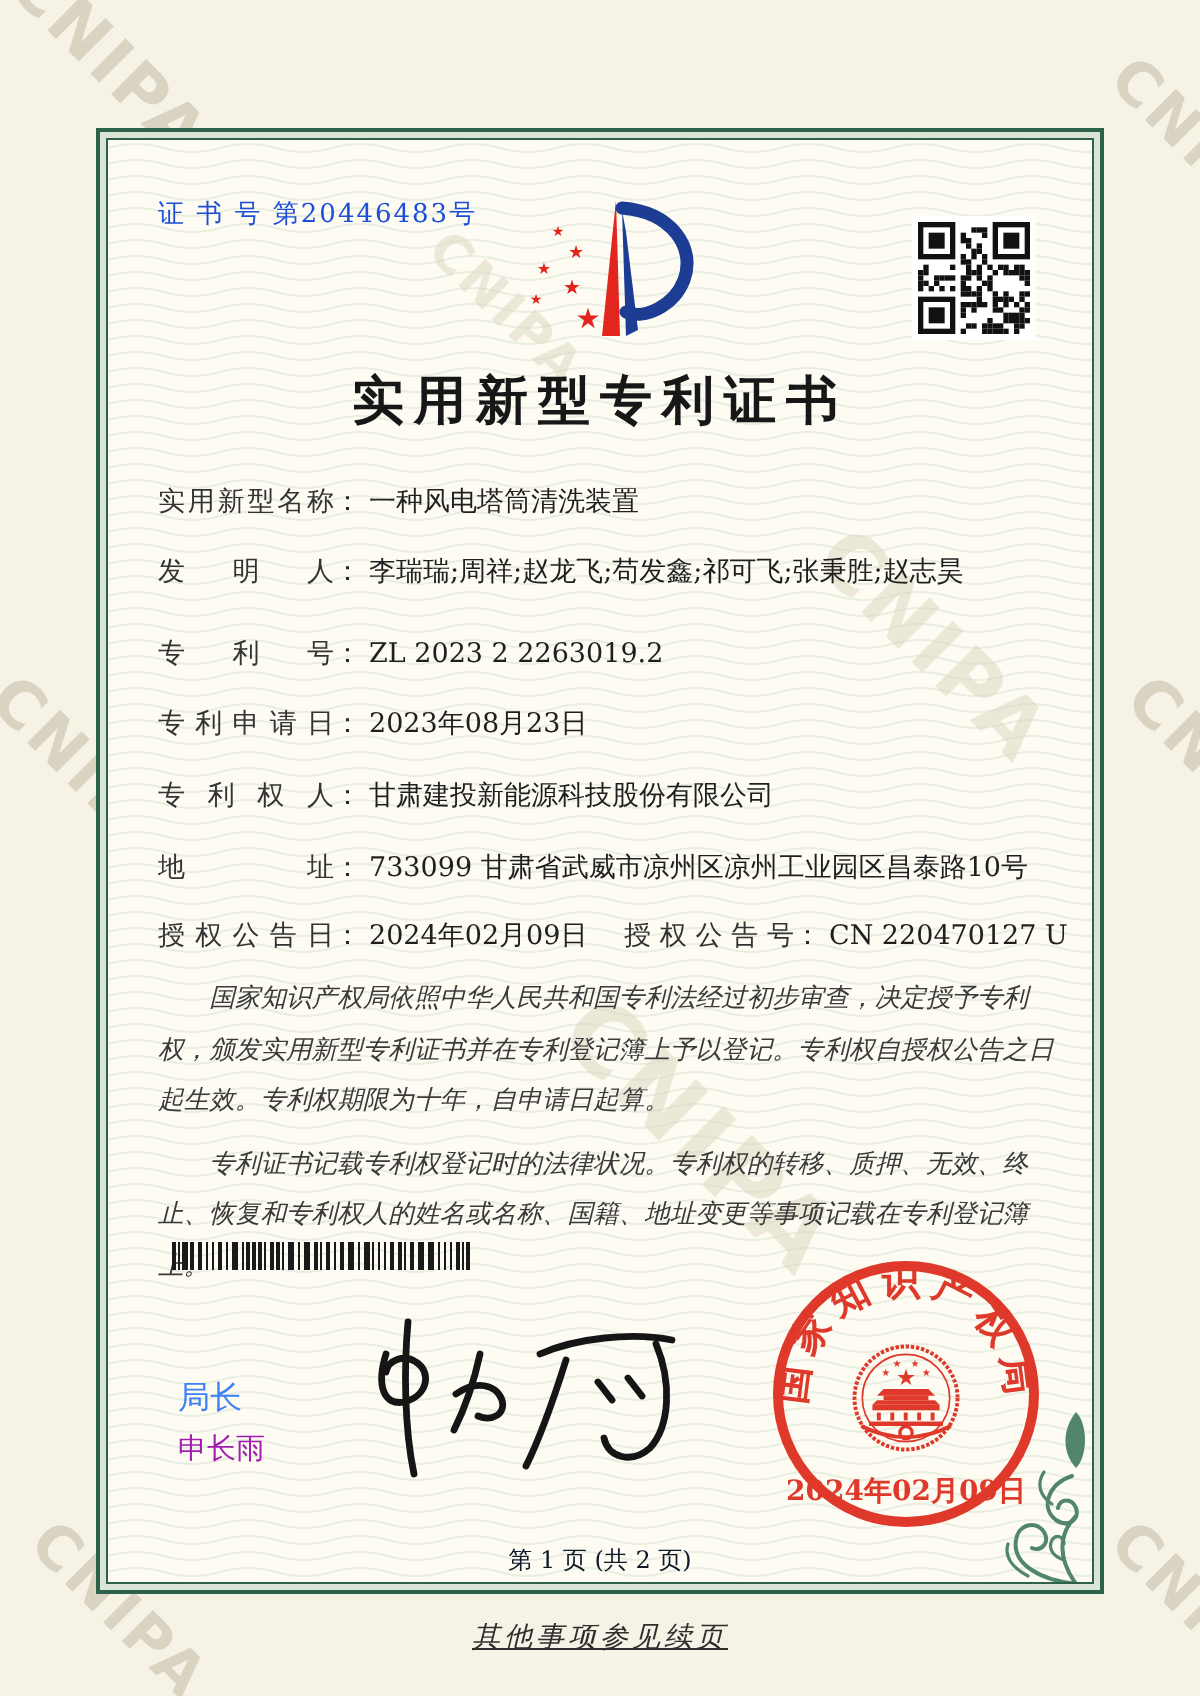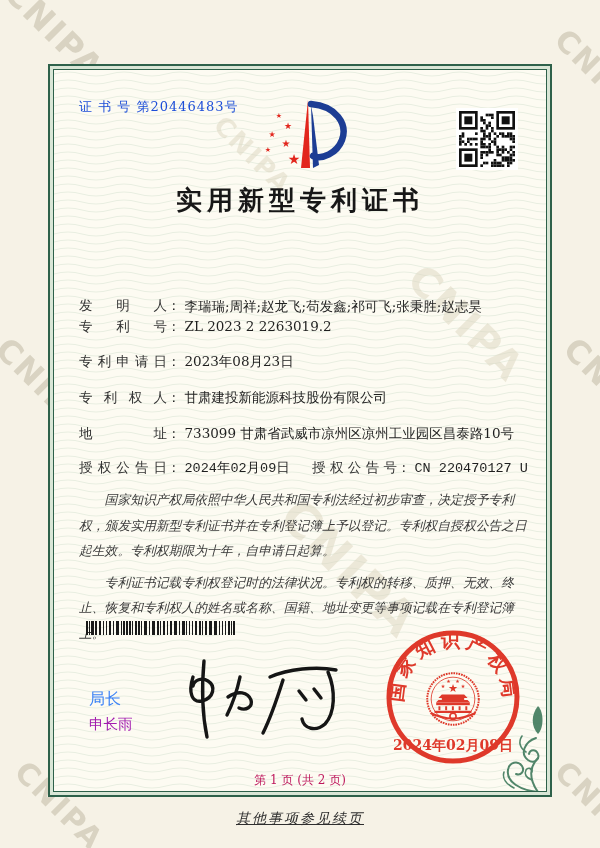--- a/index.html
+++ b/index.html
@@ -18,37 +18,37 @@
   .certno{left:25px;top:28px;font-size:13px;color:#1d4ed8;letter-spacing:1px;}
   .logo{left:200px;top:26px;width:96px;height:80px;}
   .qr{left:402px;top:38px;width:62px;height:62px;background:#fff;padding:3px;box-sizing:border-box;}
   .title{left:0;top:113px;width:100%;text-align:center;font-size:26px;font-weight:bold;
          color:#171717;letter-spacing:5px;}
   .row{left:25px;font-size:13.5px;color:#262626;width:460px;}
   .lbl{display:inline-block;width:88px;text-align:justify;text-align-last:justify;
        -moz-text-align-last:justify;vertical-align:top;color:#333;}
   .lbl.w2{width:85px;}
   .val{color:#1f1f1f;}
-  .inv-row{display:flex;margin-top:20px;}
+  .inv-row{display:flex;}
   .inv-lines{margin-left:0;}
   .inv-lines div{line-height:19px;}
   .colon{padding-right:4px;}
   .paras{left:25px;top:417px;width:456px;font-size:12.8px;line-height:25.5px;
          color:#3a3a3a;font-style:italic;z-index:5;}
   .paras p{margin:0;text-indent:2em;}
   .paras p + p{margin-top:6px;}
   .barcode{left:32px;top:551px;width:152px;height:14px;}
   .sig-title{left:35px;top:619px;font-family:Liberation Serif, serif;
              font-size:16px;color:#3b82f6;}
   .sig-name{left:35px;top:645px;font-family:"DejaVu Sans","Liberation Sans",sans-serif;
             font-size:14.5px;color:#a21caf;}
   .signature{left:112px;top:583px;width:190px;height:95px;}
   .seal{left:329px;top:557px;width:140px;height:140px;opacity:.93;}
   .flourish{right:2px;top:630px;width:64px;height:96px;}
-  .pageinfo{left:0;top:702px;width:100%;text-align:center;font-size:12px;color:#be185d;}
+  .pageinfo{left:0;top:702px;width:100%;text-align:center;font-size:12px;color:#0f172a;}
   .contnote{position:absolute;left:0;top:810px;width:100%;text-align:center;z-index:5;
             font-size:14px;font-style:italic;color:#2e2e2e;letter-spacing:2px;text-decoration:underline;}
 </style>
 </head>
 <body>
 
 <span class="wm" style="left:-8px;top:10px;font-size:34px;">CNIPA</span>
 <span class="wm" style="left:544px;top:56px;font-size:30px;">CNIPA</span>
 <span class="wm" style="left:-16px;top:366px;font-size:32px;">CNIPA</span>
 <span class="wm" style="left:552px;top:366px;font-size:32px;">CNIPA</span>
@@ -211,20 +211,23 @@
         <rect x="42" y="0" width="21" height="21" fill="#111"></rect>
         <rect x="45" y="3" width="15" height="15" fill="#fff"></rect>
         <rect x="48" y="6" width="9" height="9" fill="#111"></rect>
         <rect x="0" y="42" width="21" height="21" fill="#111"></rect>
         <rect x="3" y="45" width="15" height="15" fill="#fff"></rect>
         <rect x="6" y="48" width="9" height="9" fill="#111"></rect>
       </svg>
 
     <div class="content title">实用新型专利证书</div>
 
+    <div class="content row" style="top:172px;">
+      <span class="lbl">实用新型名称</span><span class="colon">：</span><span class="val">一种风电塔筒清洗装置</span>
+    </div>
 
     <div class="content row inv-row" style="top:207px;">
       <span class="lbl">发明人</span>
         <span class="colon">：</span>
       <span class="inv-lines val">
         <div>李瑞瑞;周祥;赵龙飞;苟发鑫;祁可飞;张秉胜;赵志昊</div>
       </span>
     </div>
 
     <div class="content row" style="top:248px;">
@@ -236,21 +239,21 @@
     </div>
 
     <div class="content row" style="top:319px;">
       <span class="lbl">专利权人</span><span class="colon">：</span><span class="val">甘肃建投新能源科技股份有限公司</span>
     </div>
 
     <div class="content row" style="top:355px;">
       <span class="lbl">地址</span><span class="colon">：</span><span class="val">733099 甘肃省武威市凉州区凉州工业园区昌泰路10号</span>
     </div>
 
-    <div class="content row" style="top:389px;font-family:Liberation Mono, monospace;">
+    <div class="content row" style="top:389px;">
       <span>
         <span class="lbl">授权公告日</span><span class="colon">：</span><span class="val">2024年02月09日</span>
       </span>
       <span style="position:absolute;left:233px;top:0;">
         <span class="lbl w2">授权公告号</span><span class="colon">：</span><span class="val">CN 220470127 U</span>
       </span>
     </div>
 
     <div class="content paras">
       <p>国家知识产权局依照中华人民共和国专利法经过初步审查，决定授予专利权，颁发实用新型专利证书并在专利登记簿上予以登记。专利权自授权公告之日起生效。专利权期限为十年，自申请日起算。</p>

